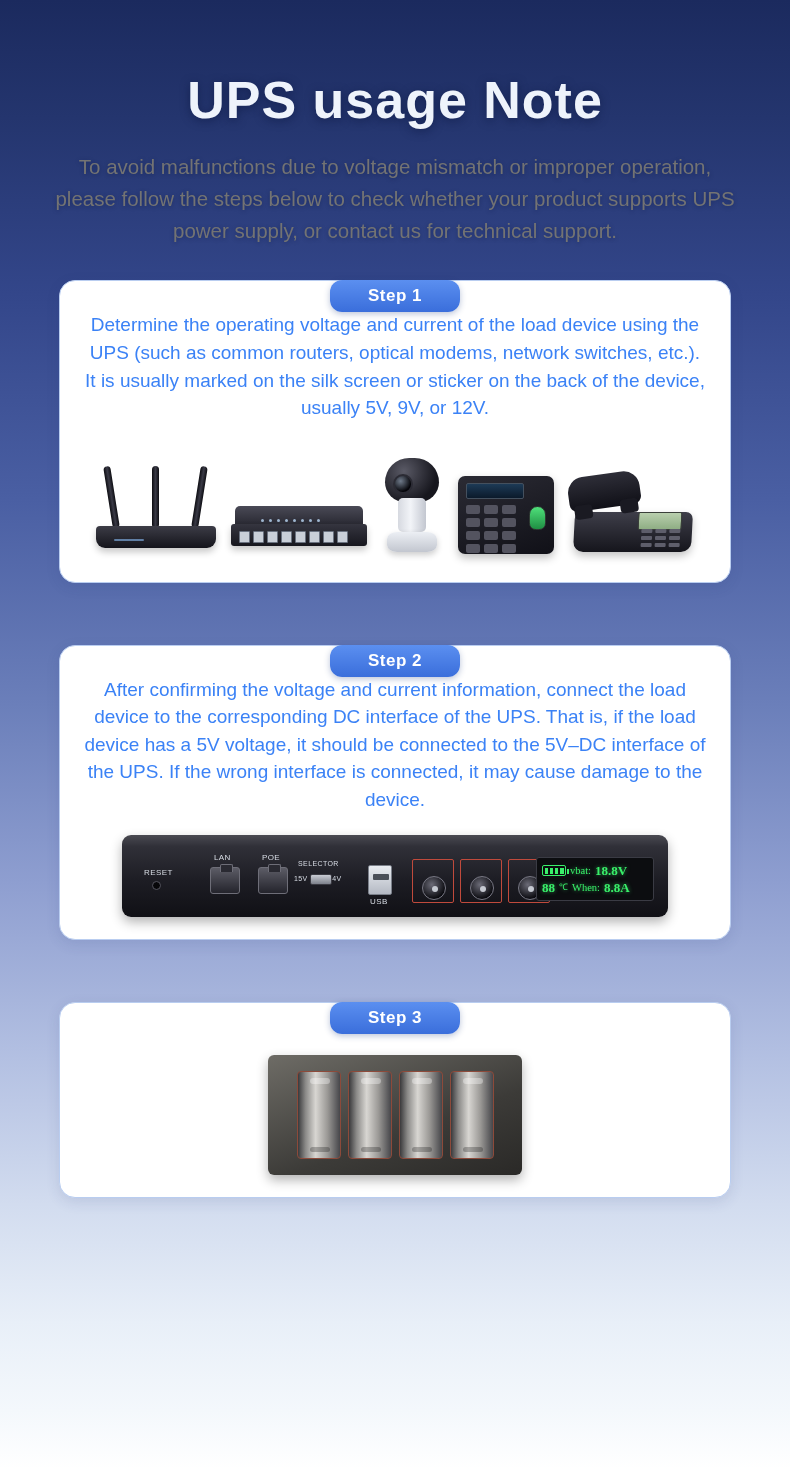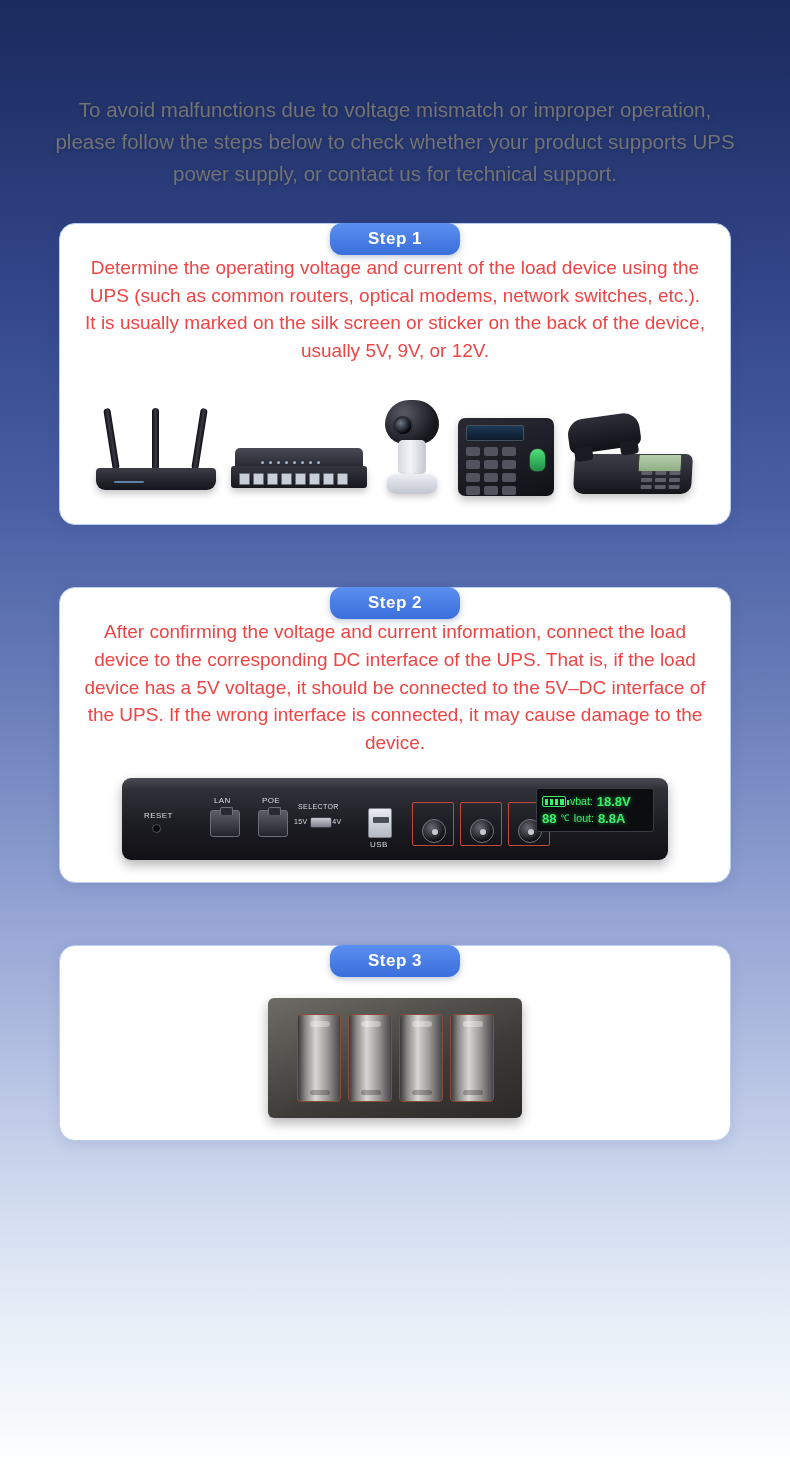--- a/index.html
+++ b/index.html
@@ -72,21 +72,21 @@
     margin-top: 16px;
     background: #ffffff;
     border: 1.5px solid #b9cdf0;
     border-radius: 16px;
     padding: 30px 22px 22px;
     box-shadow: 0 4px 14px rgba(40,60,120,.12);
   }
   .step-text {
     font-size: 19px;
     line-height: 1.45;
-    color: #ef4444;
+    color: #3b82f6;
     text-align: center;
   }
 
   
   .devices {
     margin-top: 26px;
     display: flex;
     align-items: flex-end;
     justify-content: space-between;
     padding: 0 14px 6px;
@@ -293,24 +293,24 @@
     position: absolute; top: 16px; left: 9px; width: 24px; height: 24px;
     border-radius: 50%;
     background: radial-gradient(circle at 40% 35%, #6b6b77, #0b0b10 72%);
     border: 1px solid #787884;
   }
   .ups .jack:after {
     content:""; position:absolute; left:9px; top:9px; width:6px; height:6px;
     border-radius:50%; background:#c5c9d1;
   }
   .ups .lcd {
-    position: absolute; right: 14px; top: 10px; width: 118px; height: 44px;
+    position: absolute; right: 14px; top: 22px; width: 118px; height: 44px;
     background: #0c0d10; border-radius: 3px; border: 1px solid #3a3b44;
     padding: 4px 5px;
-    font-family: Liberation Sans, sans-serif;
+    font-family: Liberation Serif, serif;
   }
   .ups .lcd .row {
     display: flex; align-items: center; gap: 4px;
     color: #39f06a; font-size: 10.5px; line-height: 17px;
     text-shadow: 0 0 4px rgba(60,240,110,.6);
   }
   .ups .battery {
     width: 24px; height: 11px; border: 1px solid #39f06a; border-radius: 2px;
     display: flex; gap: 1.5px; padding: 1.5px; position: relative;
   }
@@ -345,20 +345,21 @@
   }
   .batt-tray .cell:before {
     content:""; position:absolute; left:12px; bottom:6px; width:20px; height:5px;
     background: rgba(0,0,0,.25); border-radius: 3px;
   }
 </style>
 </head>
 <body>
 
 <div class="header">
+  <div class="title">UPS usage Note</div>
   <div class="subtitle">To avoid malfunctions due to voltage mismatch or improper operation, please follow the steps below to check whether your product supports UPS power supply, or contact us for technical support.</div>
 </div>
 
 <div class="steps">
 
   <div class="step-block">
     <div class="step-badge">Step 1</div>
     <div class="step-card">
       <div class="step-text">Determine the operating voltage and current of the load device using the UPS (such as common routers, optical modems, network switches, etc.). It is usually marked on the silk screen or sticker on the back of the device, usually 5V, 9V, or 12V.</div>
 
@@ -489,21 +490,21 @@
                   <i></i>
                   <i></i>
                   <i></i>
                 </span>
               <span>vbat:</span>
               <span class="big">18.8V</span>
             </span>
             <span class="row">
               <span class="big">88</span>
               <span class="temp">℃</span>
-              <span>Iout:</span>
+              <span>When:</span>
               <span class="big">8.8A</span>
             </span>
           </span>
         </div>
       </div>
     </div>
   </div>
 
   <div class="step-block">
     <div class="step-badge">Step 3</div>

